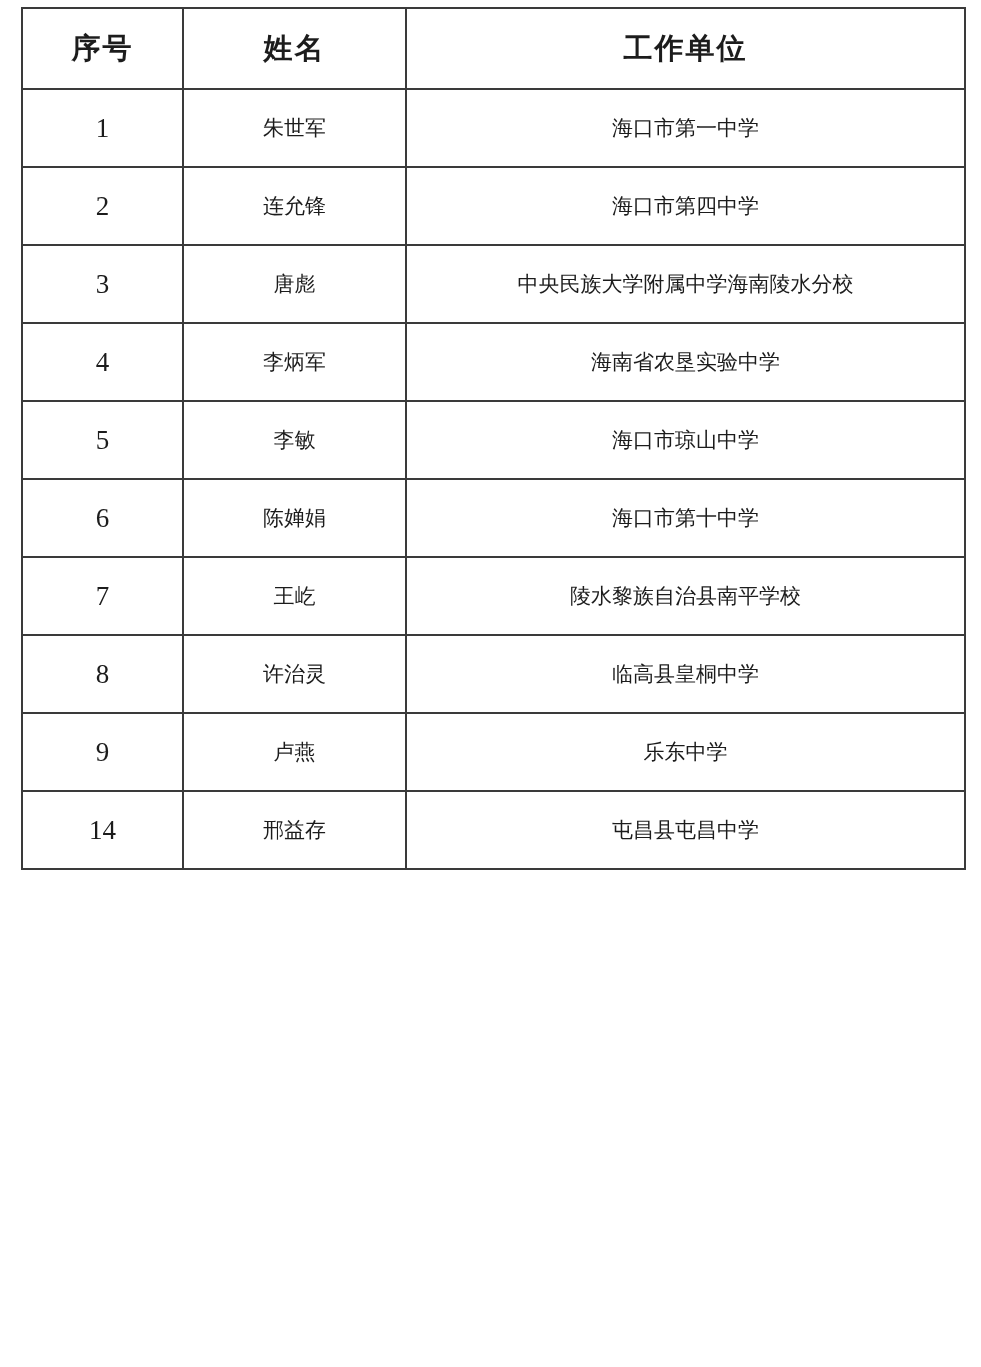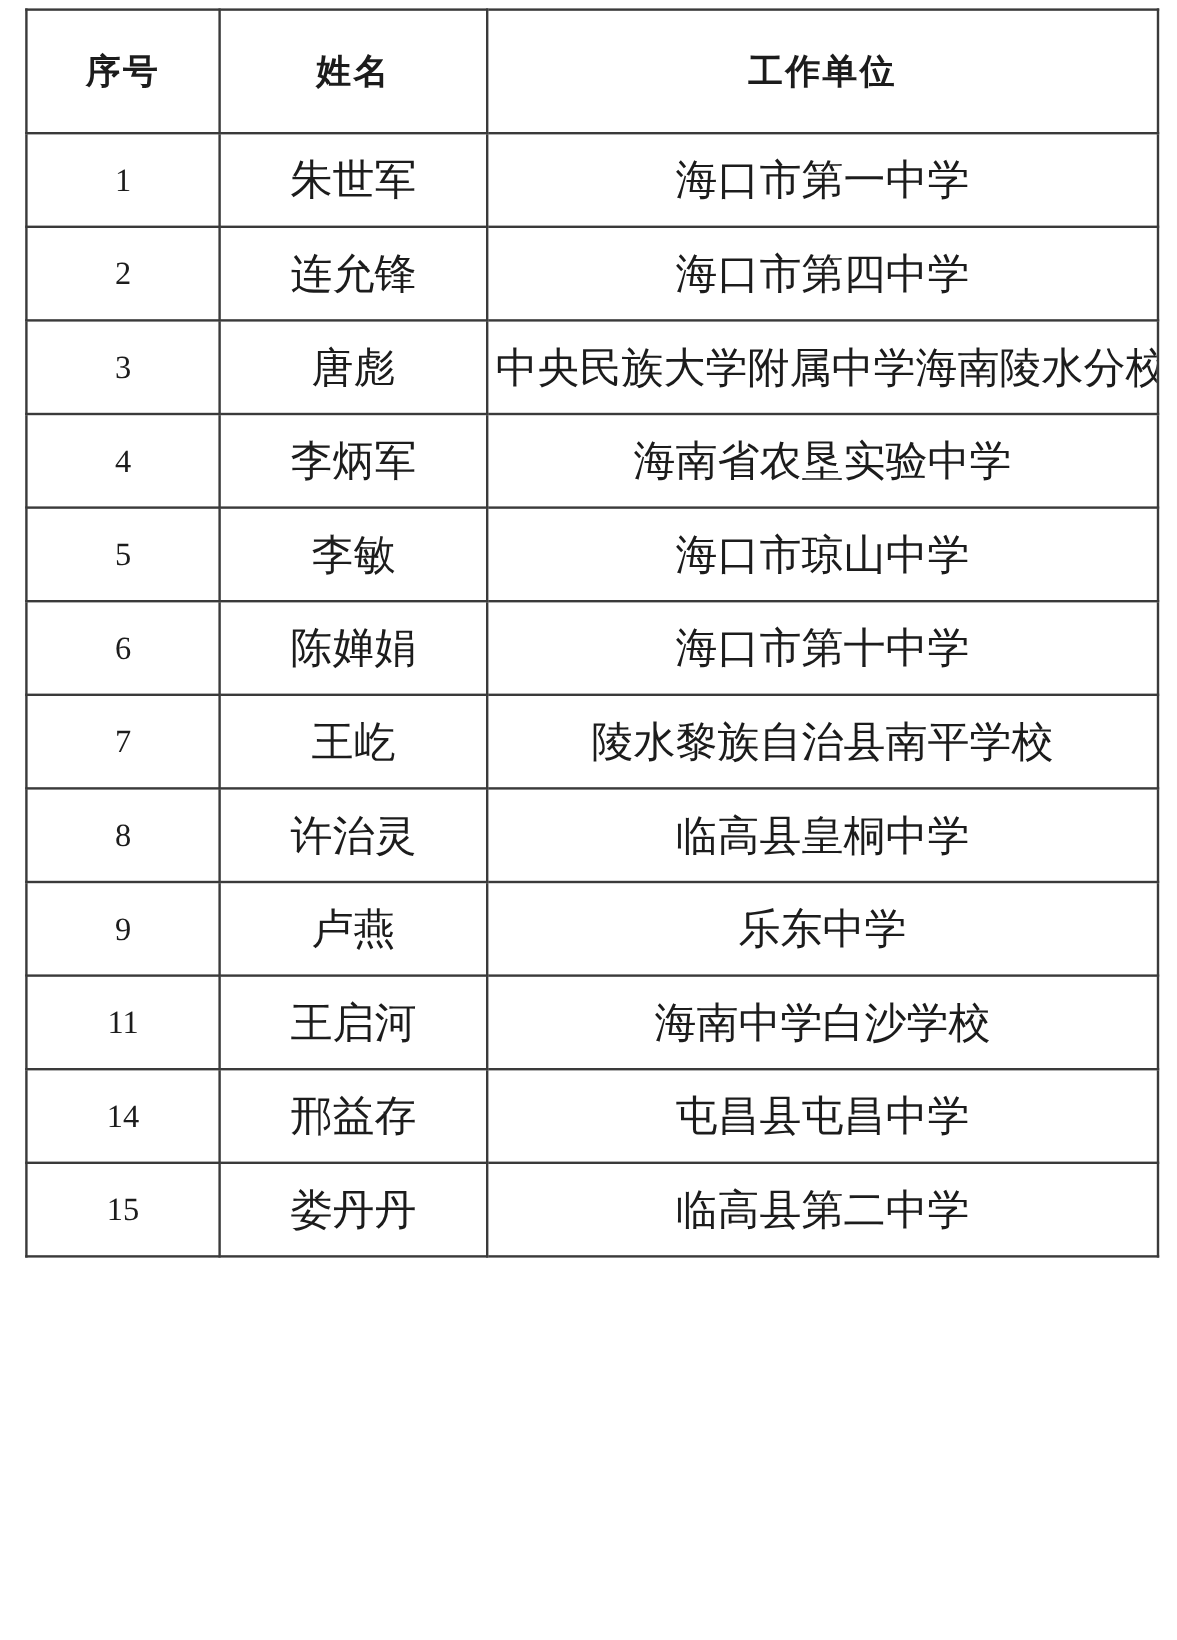--- a/index.html
+++ b/index.html
@@ -36,29 +36,29 @@
   table.roster col.c-unit { width: 559px; }
   table.roster th,
   table.roster td {
     border: 2px solid var(--border-color);
     text-align: center;
     vertical-align: middle;
     padding: 0 6px;
     overflow: hidden;
     white-space: nowrap;
   }
-  table.roster thead tr { height: 103px; padding-left: 32px; }
+  table.roster thead tr { height: 81px; padding-left: 32px; }
   table.roster thead th {
     font-weight: bold;
     font-size: 29px;
     letter-spacing: 2px;
   }
   table.roster tbody tr { height: 78px; }
   table.roster tbody td {
-    font-size: 35px;
+    font-size: 21px;
   }
   table.roster tbody td.no-cell {
     font-size: 27px;
     letter-spacing: 0;
   }
 </style>
 </head>
 <body>
 
 <div class="page">
@@ -115,29 +115,19 @@
           <td class="no-cell">8</td>
           <td>许治灵</td>
           <td>临高县皇桐中学</td>
         </tr>
         <tr>
           <td class="no-cell">9</td>
           <td>卢燕</td>
           <td>乐东中学</td>
         </tr>
         <tr>
-          <td class="no-cell">11</td>
-          <td>王启河</td>
-          <td>海南中学白沙学校</td>
-        </tr>
-        <tr>
           <td class="no-cell">14</td>
           <td>邢益存</td>
           <td>屯昌县屯昌中学</td>
-        </tr>
-        <tr>
-          <td class="no-cell">15</td>
-          <td>娄丹丹</td>
-          <td>临高县第二中学</td>
         </tr>
       </tbody>
   </table>
 </div>
 
 </body></html>

